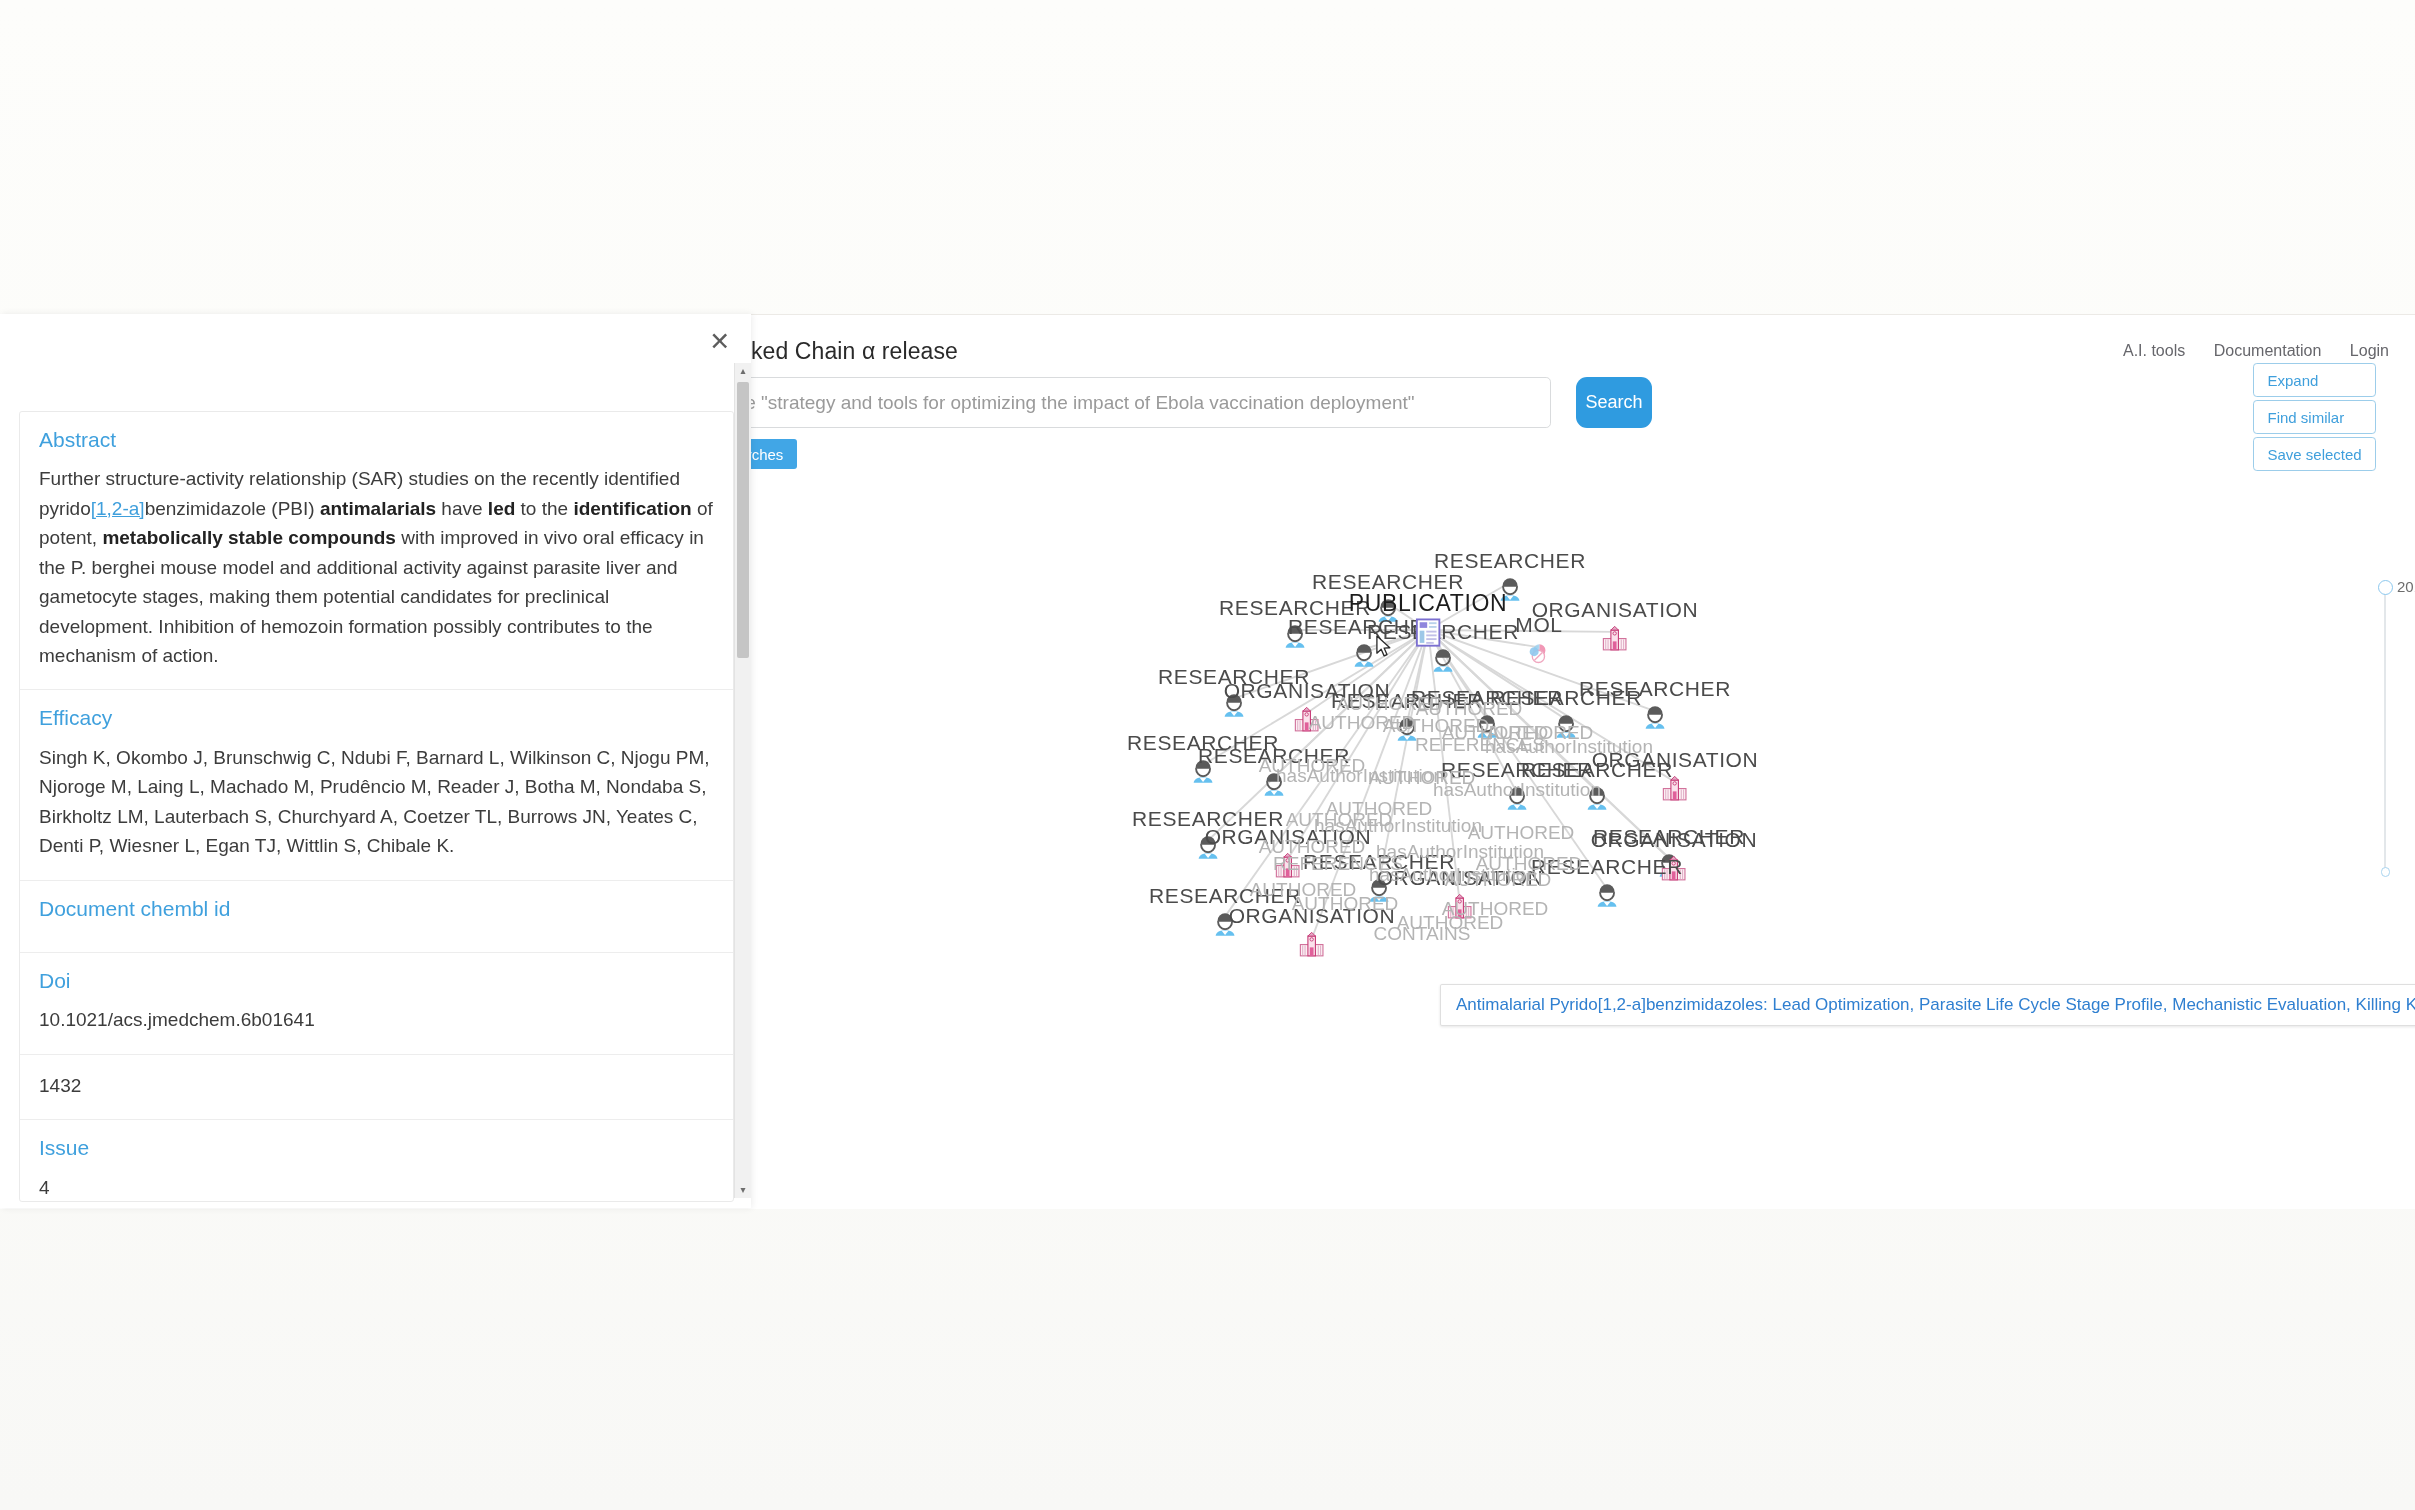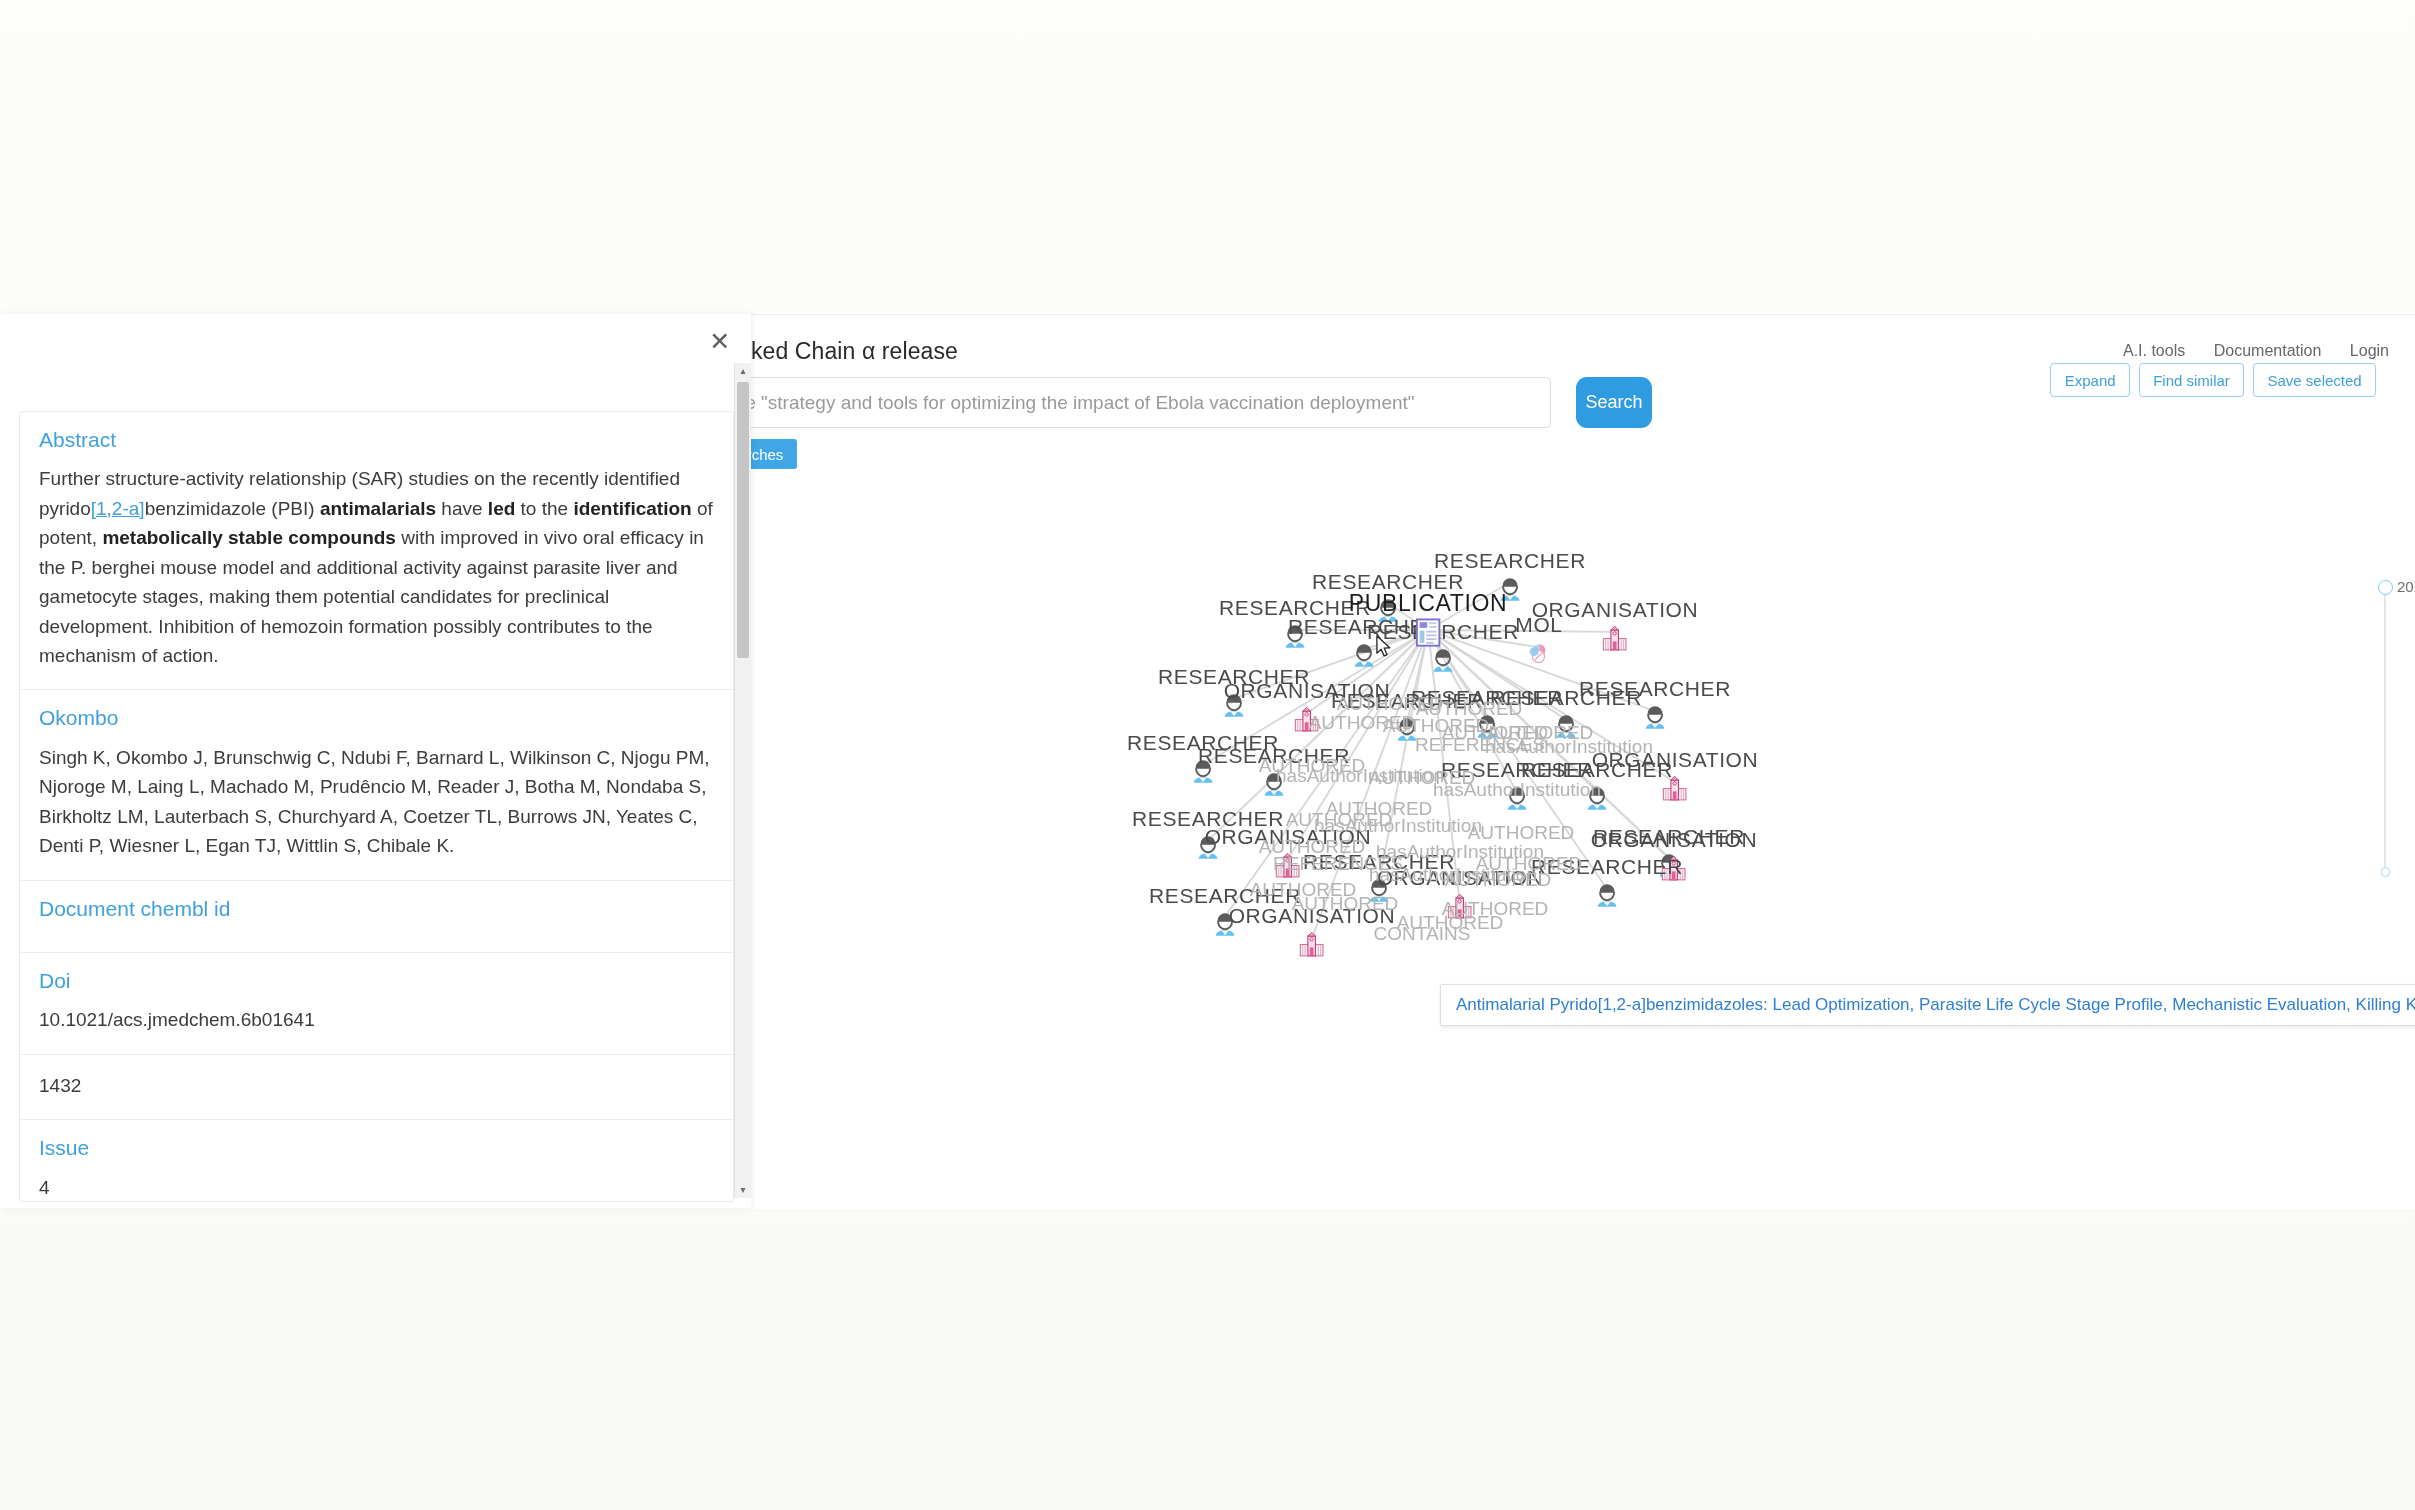--- a/index.html
+++ b/index.html
@@ -248,21 +248,22 @@
     color: #5d5d5d;
     cursor: pointer;
     line-height: 1;
   }
 
   .panel-actions {
     position: absolute;
     right: 40px;
     top: 363px;
     display: flex;
-    gap: 9px;
+    gap: 3px;
+    flex-direction: column;
   }
   .ghost-btn {
     height: 34px;
     padding: 0 13.3px;
     display: flex;
     align-items: center;
     background: #ffffff;
     border: 1px solid #9ccdea;
     border-radius: 3.8px;
     color: #3f9fdc;
@@ -767,21 +768,21 @@
     <button class="ghost-btn">Save selected</button>
   </div>
 
   <div class="panel-scroll">
     <div id="fields-host">
         <div class="field-block">
           <div class="field-title">Abstract</div>
           <div class="field-value abstract">Further structure-activity relationship (SAR) studies on the recently identified pyrido<span class="inline-link">[1,2-a]</span>benzimidazole (PBI) <b>antimalarials</b> have <b>led</b> to the <b>identification</b> of potent, <b>metabolically stable compounds</b> with improved in vivo oral efficacy in the P. berghei mouse model and additional activity against parasite liver and gametocyte stages, making them potential candidates for preclinical development. Inhibition of hemozoin formation possibly contributes to the mechanism of action.</div>
         </div>
         <div class="field-block">
-          <div class="field-title">Okombo</div>
+          <div class="field-title">Efficacy</div>
           <div class="field-value">Singh K, Okombo J, Brunschwig C, Ndubi F, Barnard L, Wilkinson C, Njogu PM, Njoroge M, Laing L, Machado M, Prudêncio M, Reader J, Botha M, Nondaba S, Birkholtz LM, Lauterbach S, Churchyard A, Coetzer TL, Burrows JN, Yeates C, Denti P, Wiesner L, Egan TJ, Wittlin S, Chibale K.</div>
         </div>
         <div class="field-block">
           <div class="field-title">Document chembl id</div>
         </div>
         <div class="field-block">
           <div class="field-title">Doi</div>
           <div class="field-value">10.1021/acs.jmedchem.6b01641</div>
         </div>
         <div class="field-block">

